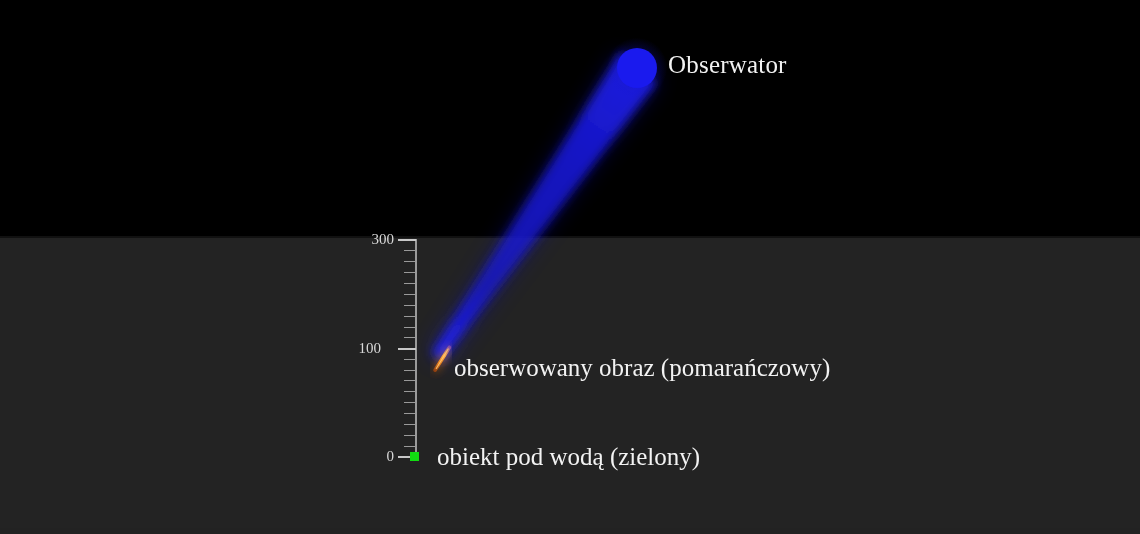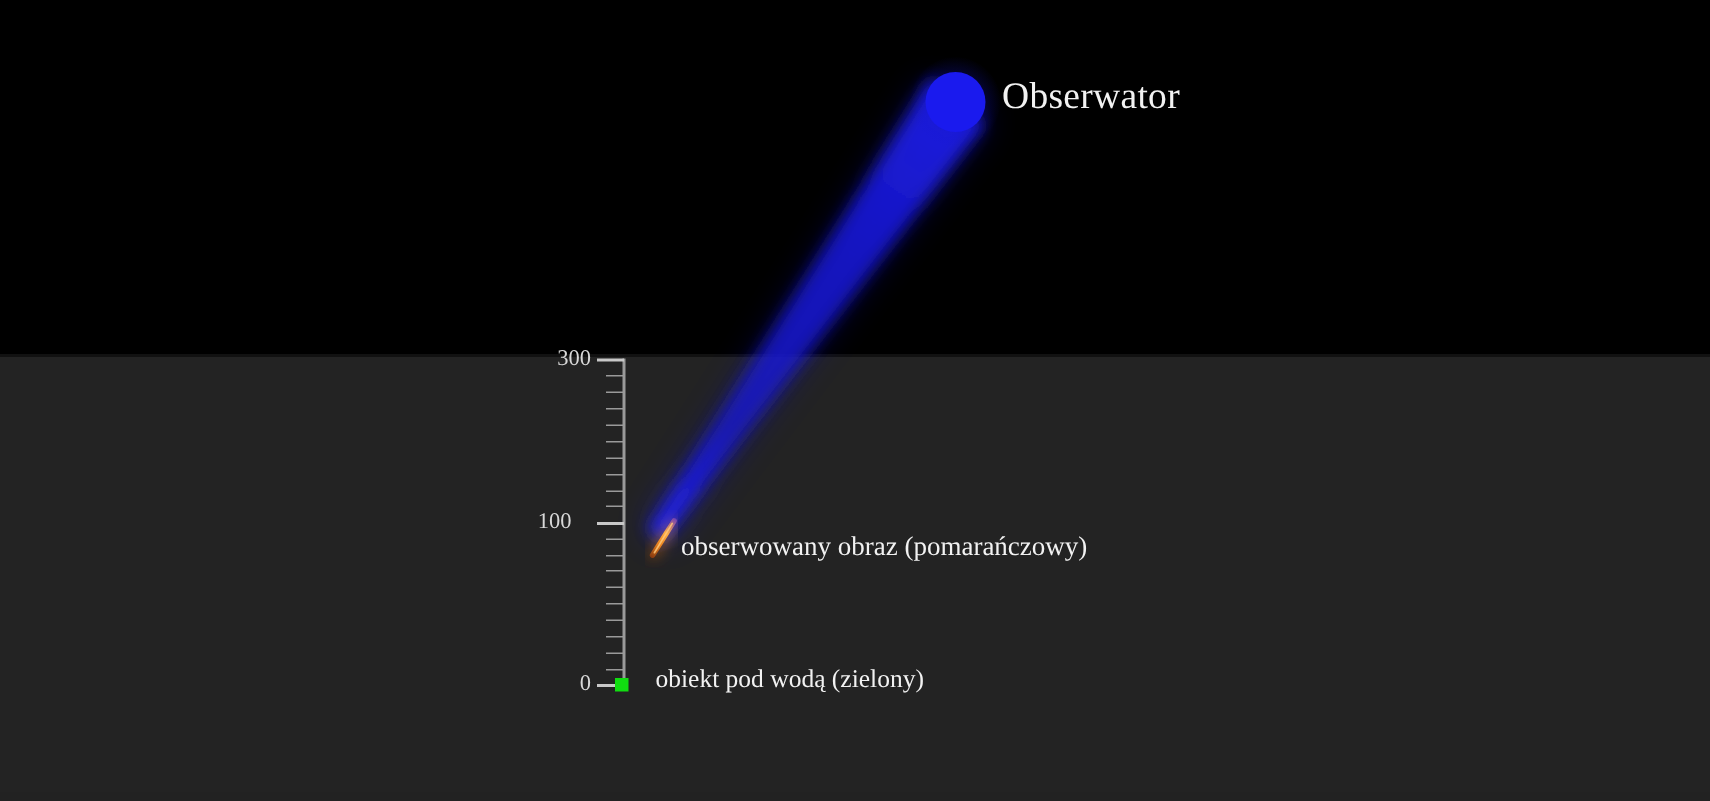--- a/index.html
+++ b/index.html
@@ -101,37 +101,37 @@
   
   .object-green {
     position: absolute;
     left: 410px; top: 452px;
     width: 9px; height: 9px;
     background: #11dd11;
   }
   .object-label {
     position: absolute;
     left: 437px; top: 443px;
-    font-size: 17px;
+    font-size: 25px;
     color: #f2f2f2;
     white-space: nowrap;
   }
 
   
   .image-streak {
     position: absolute;
     left: 418px;
     top: 340px;
     width: 34px;
     height: 40px;
   }
   .image-label {
     position: absolute;
     left: 454px; top: 354px;
-    font-size: 18px;
+    font-size: 25px;
     color: #f2f2f2;
     white-space: nowrap;
   }
 </style>
 </head>
 <body>
 
 <div id="stage">
 
   <div class="sky"></div>

